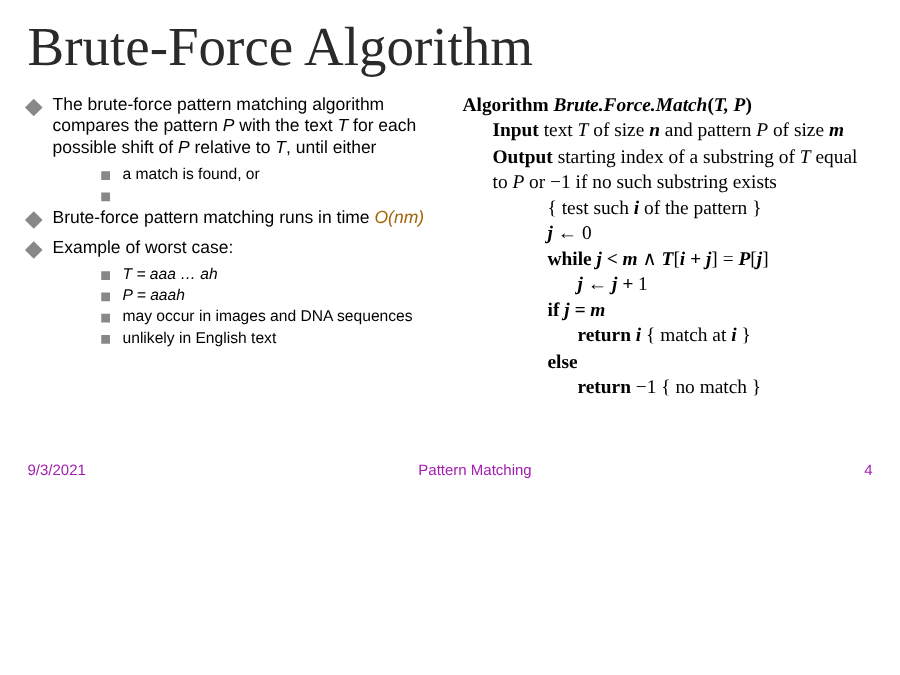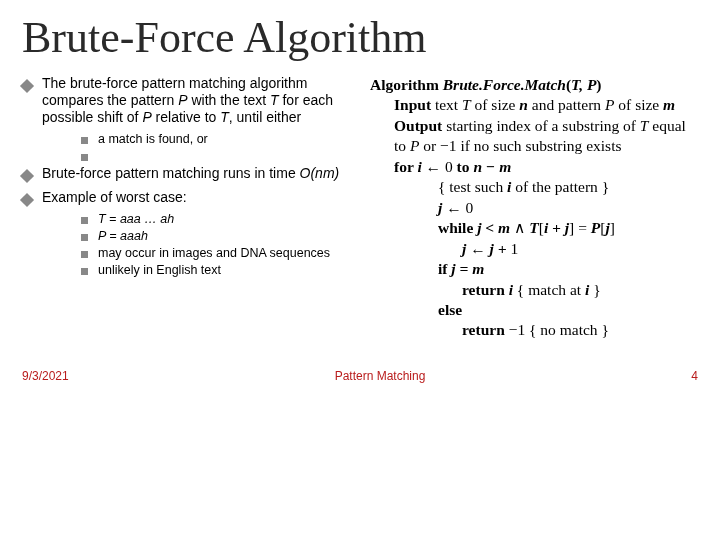--- a/index.html
+++ b/index.html
@@ -65,30 +65,30 @@
   }
   .sq {
     width: 7px;
     height: 7px;
     background: #888;
     flex: 0 0 7px;
     margin: 5px 10px 0 0;
   }
   .i { font-style: italic; }
   .b { font-weight: bold; }
-  .red { color: #000000; }
+  .red { color: #a16207; }
   .footer {
     position: absolute;
     bottom: 8px;
     left: 22px;
     right: 22px;
     display: flex;
     justify-content: space-between;
     font-size: 12px;
-    color: #b91c1c;
+    color: #a21caf;
     align-items: flex-end;
   }
   .algo-line { white-space: nowrap; }
   .ind1 { padding-left: 24px; display: block; }
   .ind3 { padding-left: 68px; display: block; }
   .ind4 { padding-left: 92px; display: block; }
 </style>
 </head>
 <body>
 
@@ -149,23 +149,20 @@
     <div class="right">
       <span class="algo-line">
         <span class="b">Algorithm </span><span class="b i">Brute.​Force.​Match</span><span class="b">(</span><span class="b i">T, P</span><span class="b">)</span>
       </span>
       <span class="ind1">
         <span class="b">Input</span><span> text </span><span class="i">T</span><span> of size </span><span class="b i">n</span><span> and pattern </span><span class="i">P</span><span> of size </span><span class="b i">m</span>
       </span>
       <span class="ind1">
         <span class="b">Output</span><span> starting index of a substring of </span><span class="i">T</span><span> equal to </span><span class="i">P</span><span> or </span><span>−</span><span>1 if no such substring exists</span>
       </span>
-      <span class="ind1 algo-line">
-        <span class="b">for  </span><span class="b i">i</span><span> ← 0 </span><span class="b">to</span><span> </span><span class="b i">n − m</span>
-      </span>
       <span class="ind3 algo-line">
         <span>{ test such </span><span class="b i">i</span><span> of the pattern }</span>
       </span>
       <span class="ind3 algo-line">
         <span class="b i">j</span><span> ← 0</span>
       </span>
       <span class="ind3 algo-line">
         <span class="b">while </span><span class="b i">j &lt; m</span><span> ∧ </span><span class="b i">T</span><span>[</span><span class="b i">i + j</span><span>] = </span><span class="b i">P</span><span>[</span><span class="b i">j</span><span>]</span>
       </span>
       <span class="ind4 algo-line">

